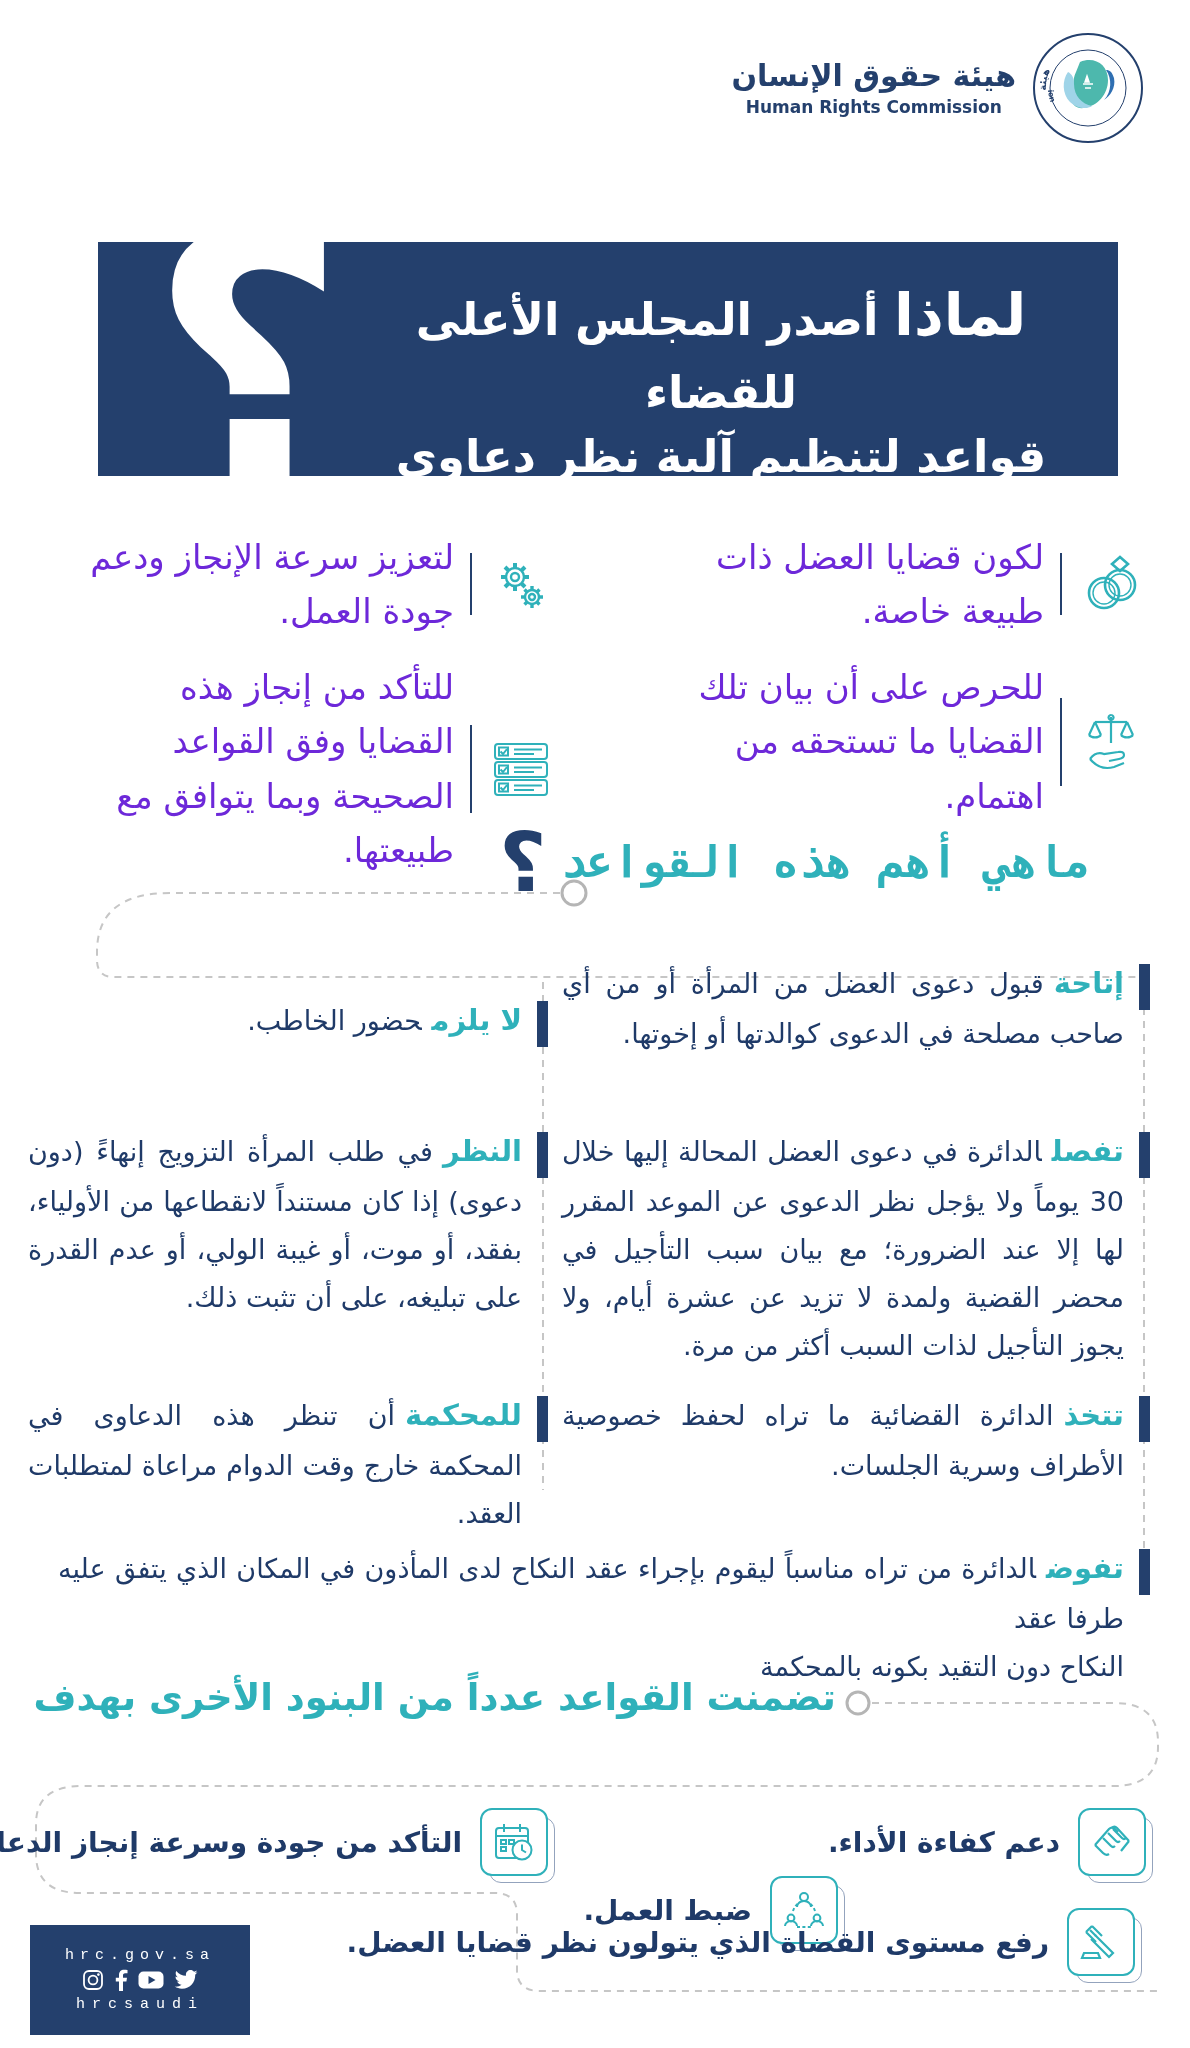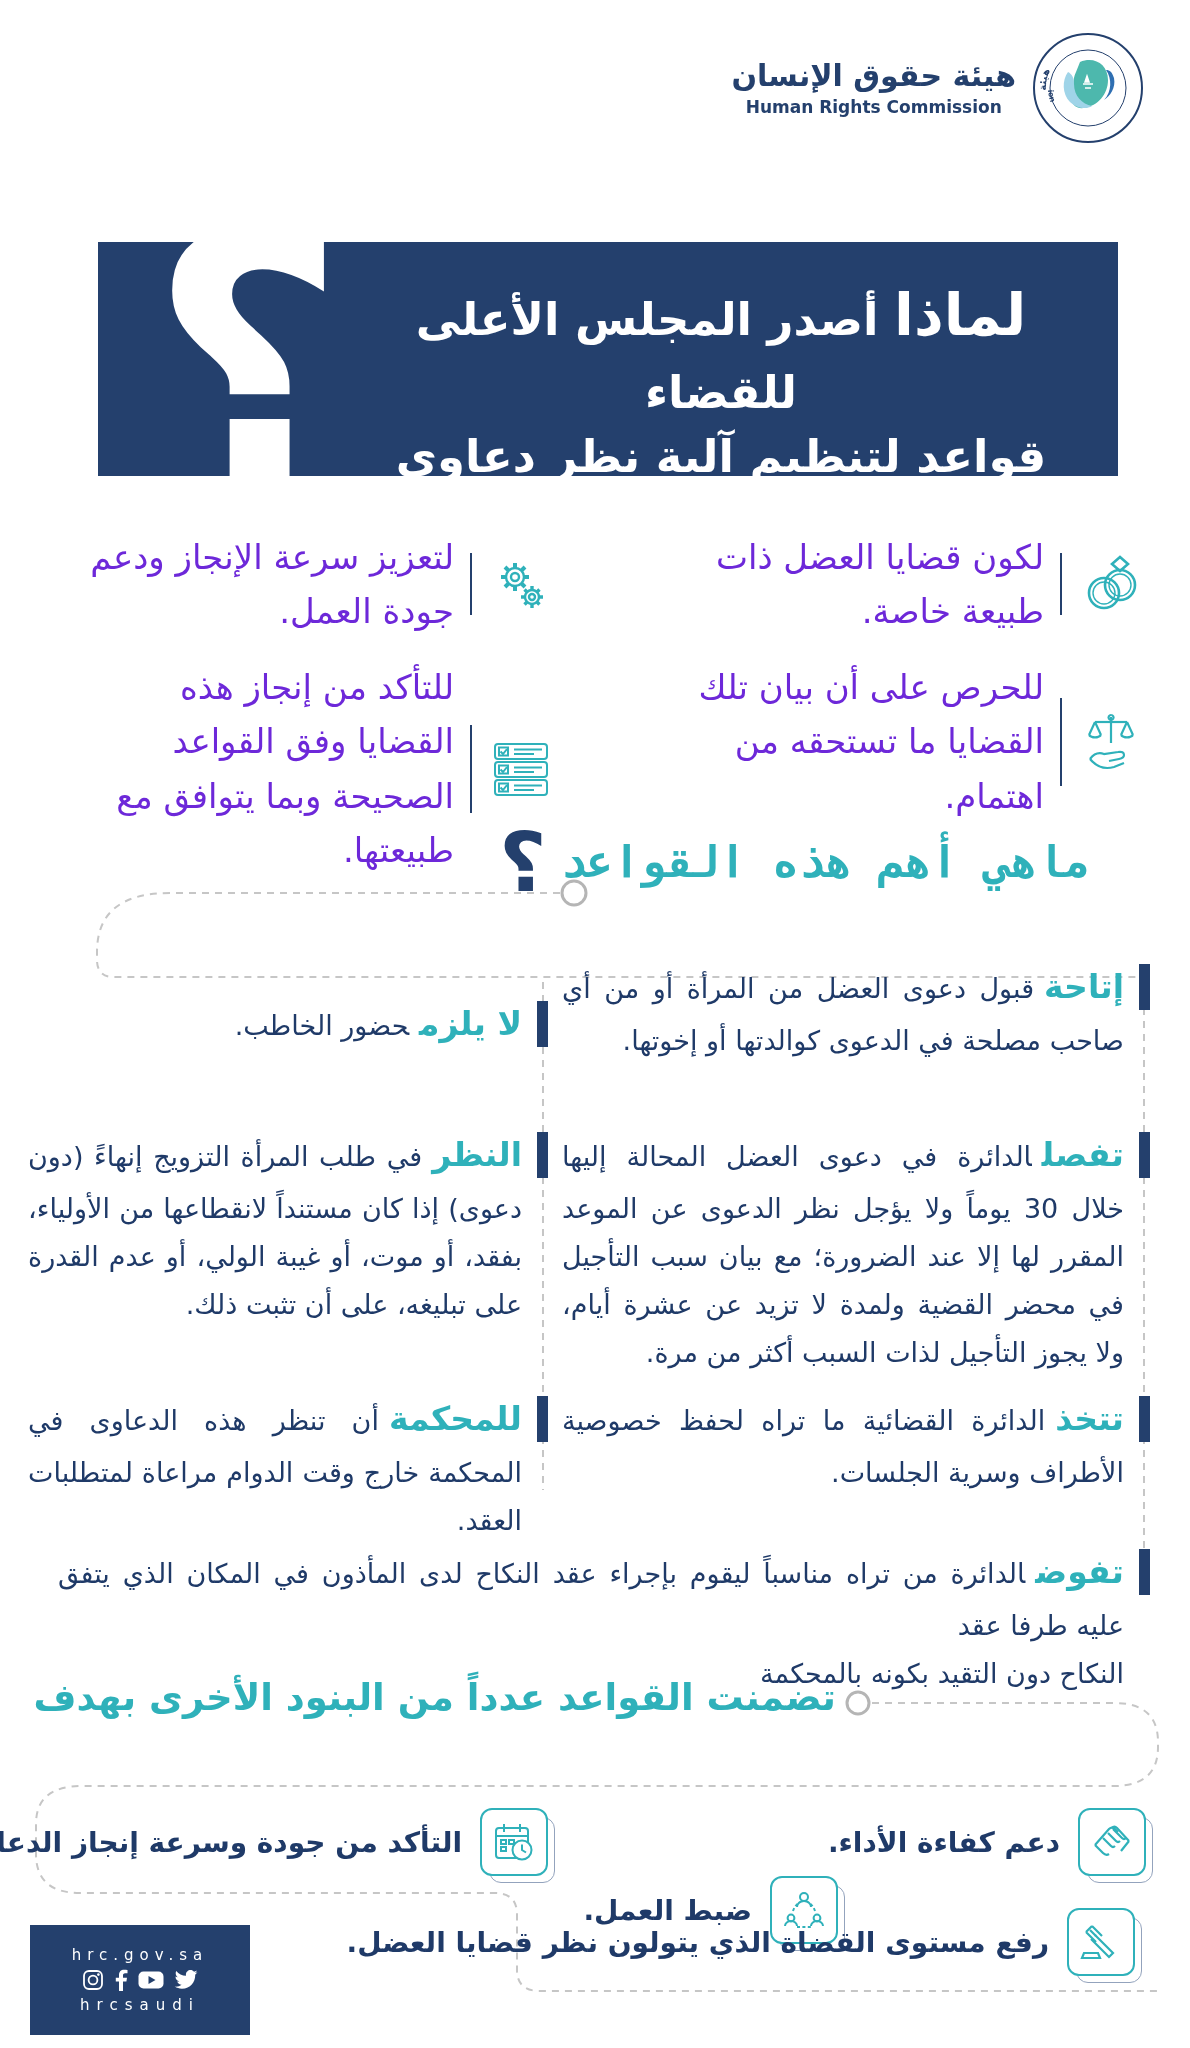--- a/index.html
+++ b/index.html
@@ -30,36 +30,36 @@
   .reason .vline{width:2px; background:#24406d; flex:0 0 auto;}
   .reason .txt{font-size:34px; line-height:1.6; color:#6d28d9; text-align:right;}
   .reason .ric{flex:0 0 auto; display:flex; align-items:center; justify-content:center;}
 
   
   .rules-heading{top:826px; right:100px; display:flex; direction:rtl; align-items:center; gap:14px; white-space:nowrap;}
   .rules-heading .ht{font-size:44px; font-weight:bold; color:#2fb1ba;font-family:Liberation Mono, monospace;}
   .rules-heading .hq{font-size:82px; font-weight:bold; color:#24406d; line-height:0.9;}
 
   .rule{direction:rtl; text-align:justify; font-size:27px; line-height:1.78; color:#1f3a68;}
-  .rule .kw{color:#2fb1ba; font-weight:bold; font-size:33px; margin-left:10px;}
+  .rule .kw{color:#2fb1ba; font-weight:bold; font-size:29px; margin-left:10px;}
   .rule .bar{position:absolute; right:-26px; top:6px; width:11px; height:46px; background:#24406d;}
   .rule .b2{text-align:right;}
 
   
   .goals-heading{top:1676px; right:354px; font-size:37px; font-weight:bold; color:#2fb1ba; white-space:nowrap;}
   .goal{display:flex; direction:rtl; align-items:center; gap:18px; white-space:nowrap;}
   .goal .txt{font-size:28px; font-weight:600; color:#1f3a68;}
   .gicon{width:64px; height:64px; border:2.5px solid #2fb1ba; border-radius:12px; background:#fff;
          position:relative; flex:0 0 aupx; flex:0 0 auto; display:flex; align-items:center; justify-content:center;}
   .gicon::after{content:""; position:absolute; left:7px; top:7px; width:100%; height:100%;
                 border:1.5px solid #93a3bd; border-radius:12px; z-index:-1;}
 
   
   .footer{left:30px; top:1925px; width:220px; height:110px; background:#24406d; color:#fff;
-          display:flex; flex-direction:column; align-items:center; justify-content:center; gap:5px;}
+          display:flex; flex-direction:column; align-items:center; justify-content:center; gap:5px;font-family:Liberation Mono, monospace;}
   .f-site{font-size:15px; letter-spacing:6px; direction:ltr;}
   .f-handle{font-size:15px; letter-spacing:7px; direction:ltr;}
   .f-icons{display:flex; direction:ltr; gap:10px; align-items:center;}
 
   svg.icon{display:block;}
 </style>
 </head>
 <body>
 
 <div id="page">

